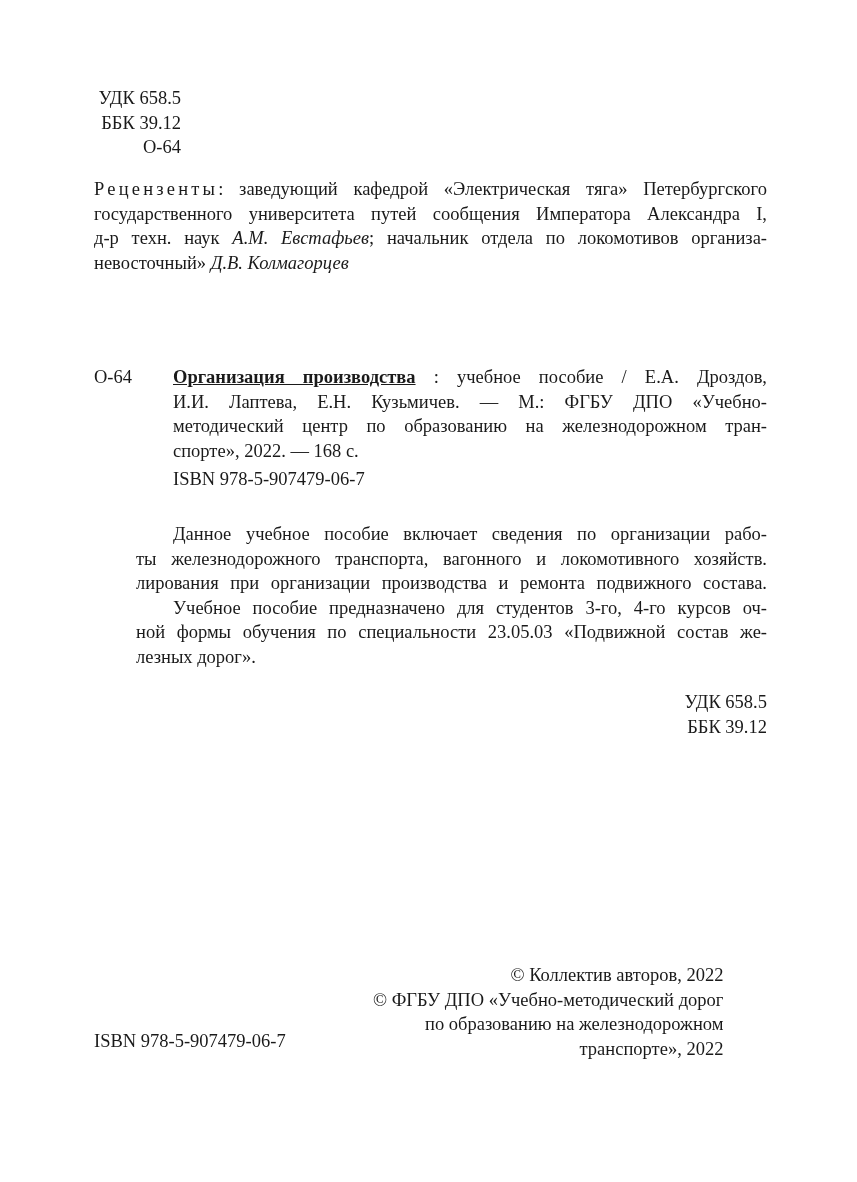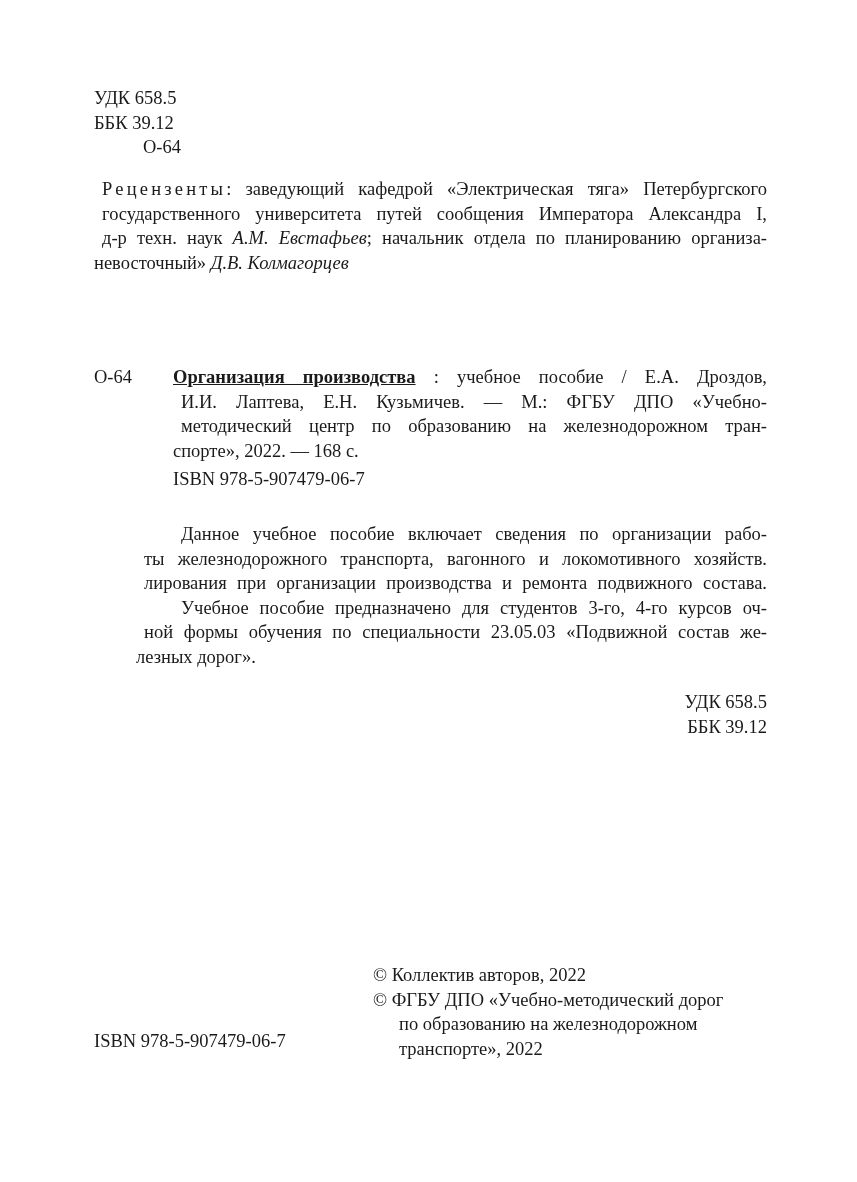--- a/index.html
+++ b/index.html
@@ -2,22 +2,22 @@
 <html><head>
   <meta charset="utf-8">
   <style>
     html, body { margin: 0; padding: 0; background: #ffffff; }
     body {
       width: 857px; height: 1182px; position: relative; overflow: hidden;
       font-family: "Liberation Serif", "DejaVu Serif", serif;
       color: #1a1a1a; font-size: 18.5px; line-height: 24.5px;
     }
     .abs { position: absolute; }
-    .line { white-space: nowrap; }
-    .justify { text-align: justify; text-align-last: justify; margin-left: 8px; }
+    .line { white-space: nowrap; text-align: right; }
+    .justify { text-align: justify; text-align-last: justify; }
     .last { text-align: left; text-align-last: left; }
 
     #codes-top { left: 94px; top: 86px; }
     #codes-top .o64 { padding-left: 49px; }
 
     #reviewers { left: 94px; top: 177px; width: 673px; }
     .spaced { letter-spacing: 3.2px; }
     .italic { font-style: italic; }
 
     #biblio { left: 94px; top: 365px; width: 673px; }
@@ -43,21 +43,21 @@
 
 <div id="codes-top" class="abs">
   <div class="line">УДК 658.5</div>
   <div class="line">ББК 39.12</div>
   <div class="line o64">О-64</div>
 </div>
 
 <div id="reviewers" class="abs">
   <div class="justify"><span class="spaced">Рецензенты</span><span>: заведующий кафедрой «Электрическая тяга» Петербургского</span></div>
   <div class="justify">государственного университета путей сообщения Императора Александра I,</div>
-  <div class="justify"><span>д-р техн. наук </span><span class="italic">А.М. Евстафьев</span><span>; </span><span>начальник отдела по планированию организа-</span></div>
+  <div class="justify"><span>д-р техн. наук </span><span class="italic">А.М. Евстафьев</span><span>; </span><span>начальник отдела по локомотивов организа-</span></div>
   <div class="last"><span>невосточный»</span> <span class="italic">Д.В. Колмагорцев</span></div>
 </div>
 
 <div id="biblio" class="abs">
   <div class="first">
     <span class="code">О-64</span>
     <span class="text"><span class="bold">Организация производства</span><span> : учебное пособие / Е.А. Дроздов,</span></span>
   </div>
   <div class="indent justify">И.И. Лаптева, Е.Н. Кузьмичев. — М.: ФГБУ ДПО «Учебно-</div>
   <div class="indent justify">методический центр по образованию на железнодорожном тран-</div>

